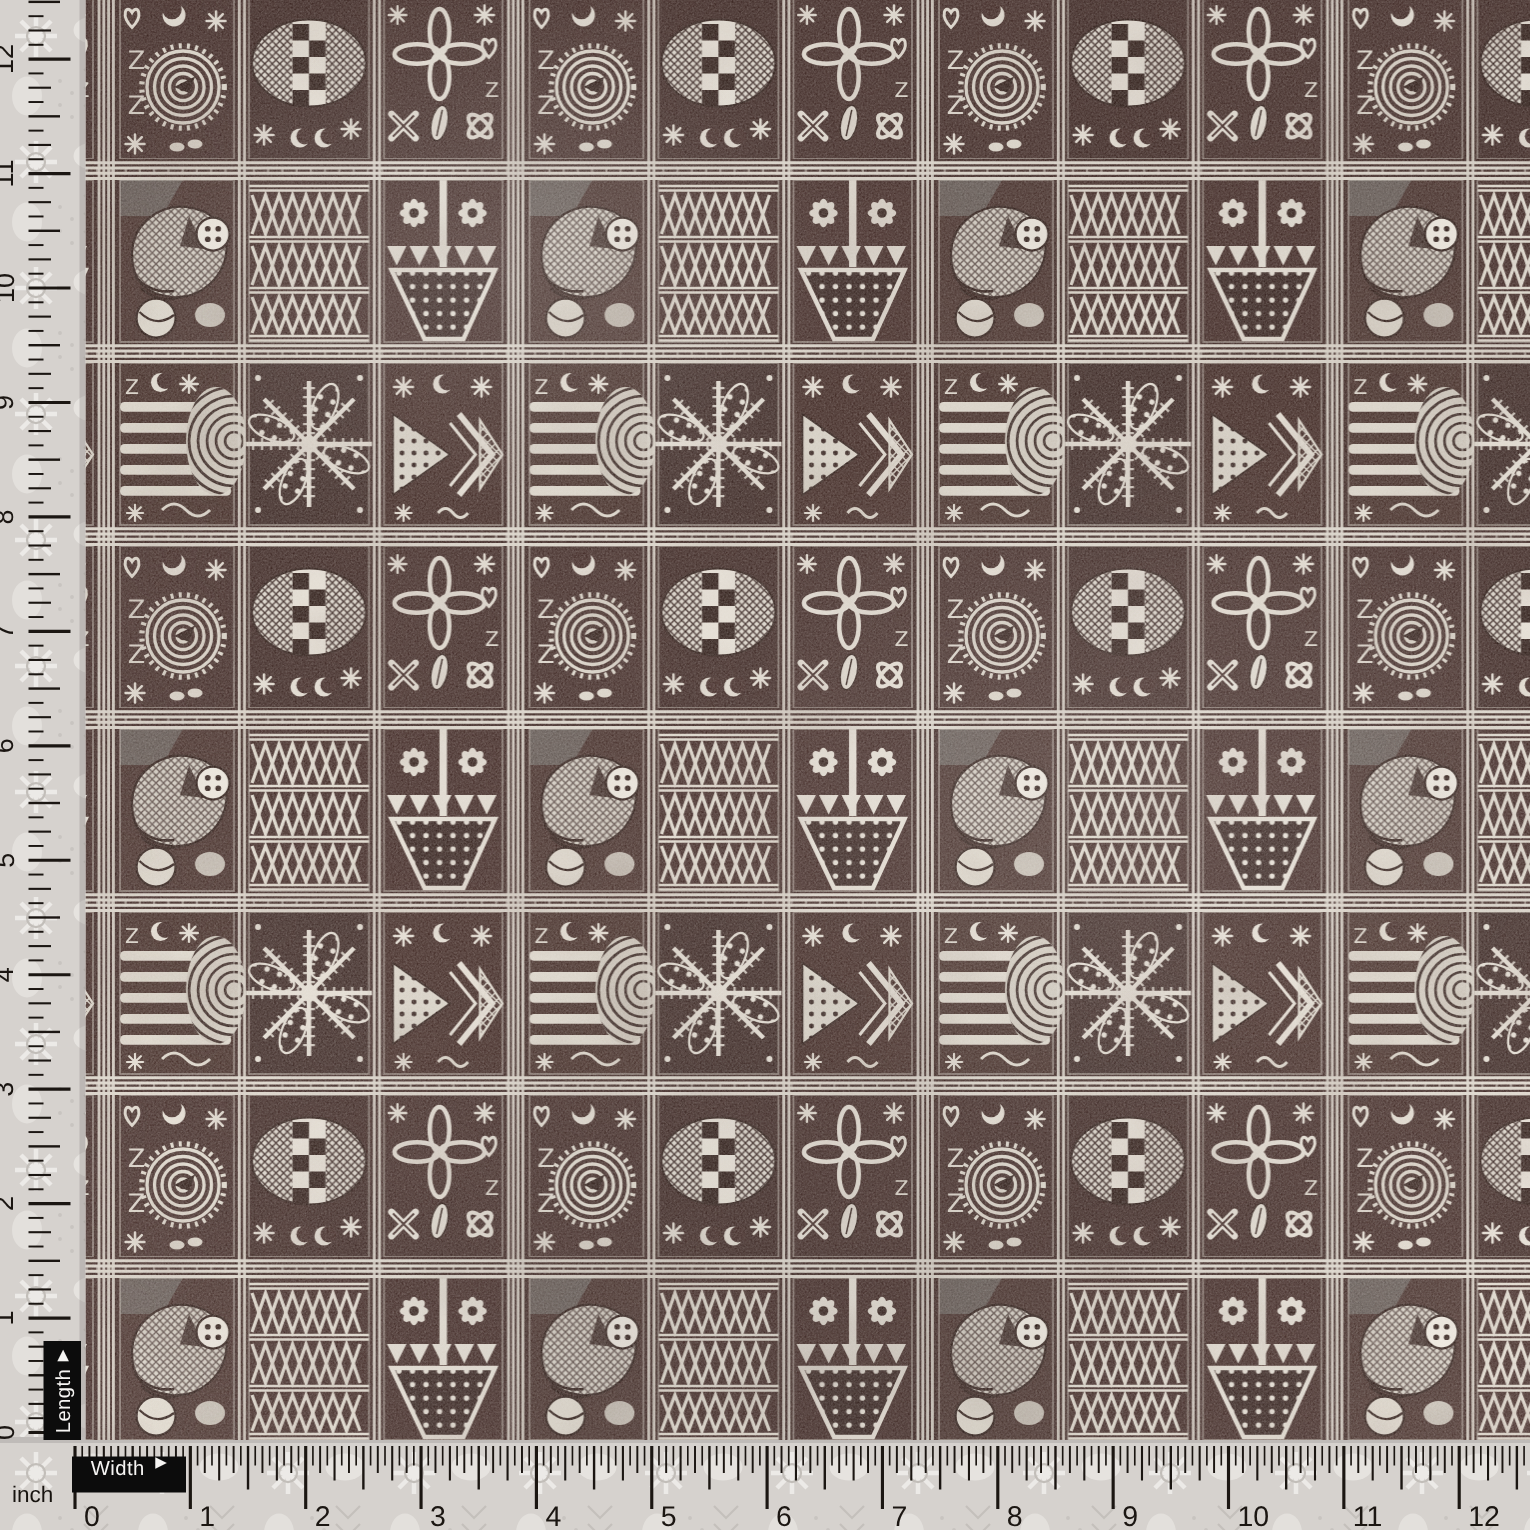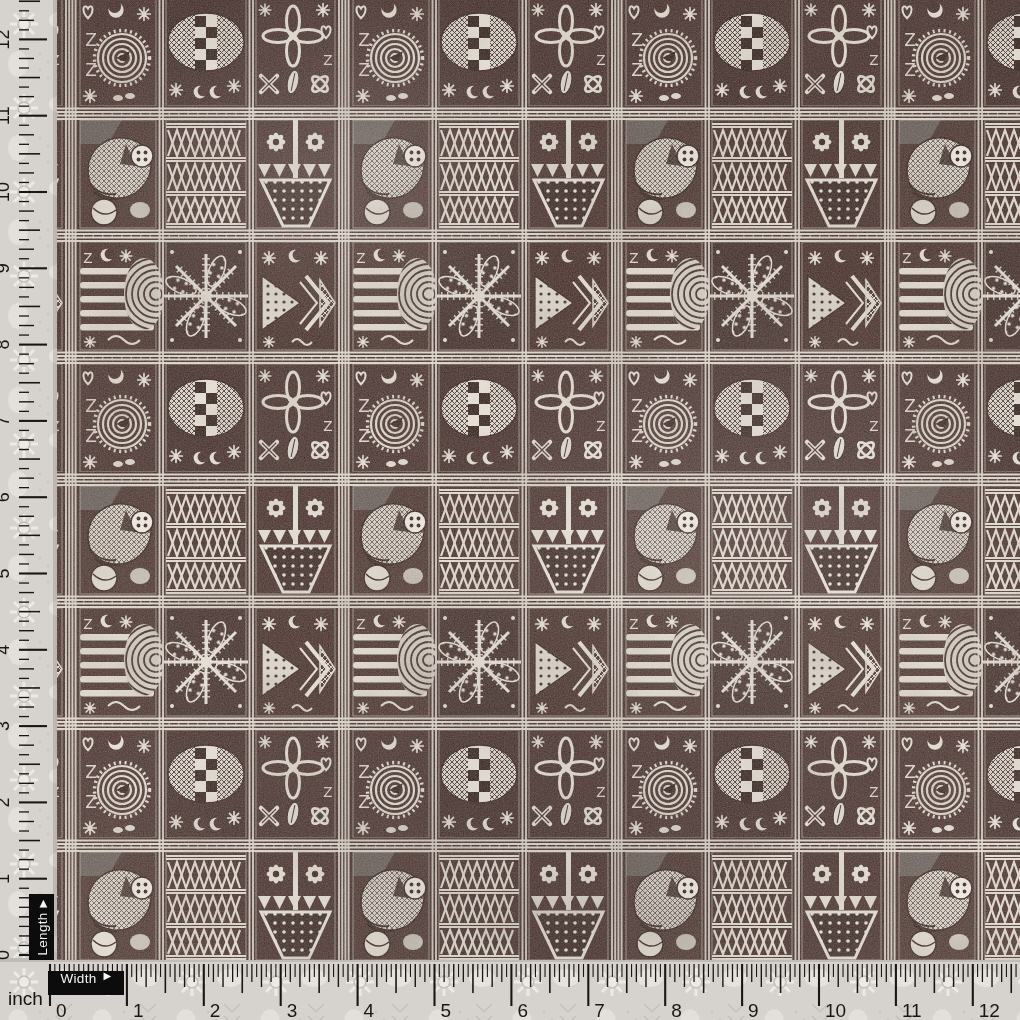--- a/index.html
+++ b/index.html
@@ -22,21 +22,21 @@
   #rulers{left:0;top:0;width:1020px;height:1020px;pointer-events:none;}
   
   .tag{background:#0c0c0c;color:#f6f5f3;}
   #length-tag{left:29px;top:894px;width:25px;height:66px;}
   #length-tag .rot{position:absolute;left:-20.5px;top:20.5px;width:66px;height:25px;
       transform:rotate(-90deg);display:flex;align-items:center;justify-content:center;
       gap:5px;font-size:13.5px;letter-spacing:.3px;}
   #width-tag{left:48px;top:971px;width:76px;height:24px;display:flex;align-items:flex-start;
       justify-content:center;gap:7px;font-size:13.5px;letter-spacing:.3px;}
   .arr{font-size:10px;line-height:1;}
-  #inch-tag{left:8px;top:988px;font-size:19px;color:#17130f;}
+  #inch-tag{left:8px;top:988px;font-size:15px;color:#17130f;}
 </style>
 </head>
 <body>
 
 <div id="stage">
 
   <svg id="selvage-left" class="abs" viewBox="0 0 57 1020" preserveAspectRatio="none">
     <defs>
       <pattern id="selv" width="84" height="84" patternUnits="userSpaceOnUse">
         <rect width="84" height="84" fill="#d6d2ce"></rect>

